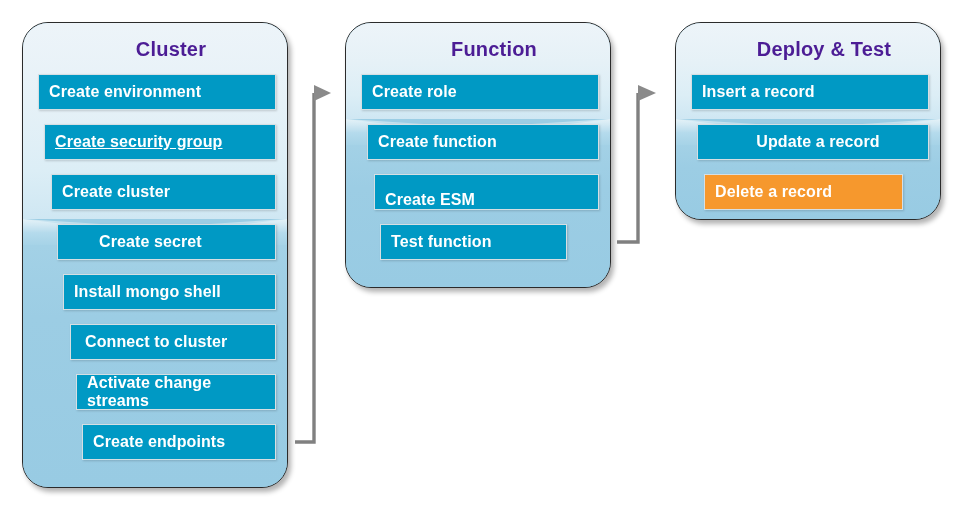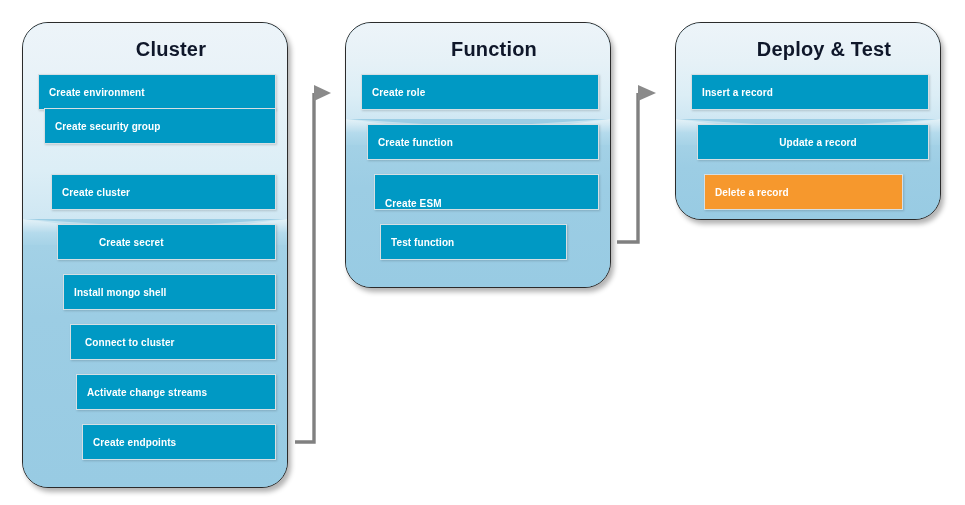--- a/index.html
+++ b/index.html
@@ -63,34 +63,34 @@
     z-index: 3;
     height: 100%;
   }
 
   .panel-title {
     position: absolute;
     left: 0; right: 0;
     text-align: center;
     font-weight: bold;
     font-size: 20px;
-    color: #0f172a;
+    color: #4c1d95;
     letter-spacing: 0.2px;
     margin-left: 32px;
   }
 
   
   .step {
     position: absolute;
     height: 36px;
     background: #0099c4;
     border: 1px solid #d6dfe3;
     box-sizing: border-box;
     color: #ffffff;
-    font-size: 10px;
+    font-size: 16px;
     font-weight: bold;
     display: flex;
     align-items: center;
     padding-left: 10px;
     box-shadow: 1px 1px 2px rgba(0,0,0,0.16);
     letter-spacing: 0.1px;
   }
   .step.highlight {
     background: #f6982d;
   }
@@ -112,21 +112,21 @@
     <div class="gloss-wedge" style="top:196px;"></div>
     <div class="gloss-wedge2" style="top:196px;"></div>
     <div class="panel-body" style="top:222px;"></div>
 
     <div class="panel-inner">
       <div class="panel-title" style="top:15px;">Cluster</div>
 
       <div class="step" style="left:15px;  top:51px;  width:238px;">
         <span>Create environment</span>
       </div>
-      <div class="step" style="left:21px;  top:85px; width:232px;">
+      <div class="step" style="left:21px;  top:101px; width:232px;text-decoration:underline;">
         <span>Create security group</span>
       </div>
       <div class="step" style="left:28px;  top:151px; width:225px;">
         <span>Create cluster</span>
       </div>
       <div class="step" style="left:34px;  top:201px; width:219px;padding-left:41px;">
         <span>Create secret</span>
       </div>
       <div class="step" style="left:40px;  top:251px; width:213px;">
         <span>Install mongo shell</span>

